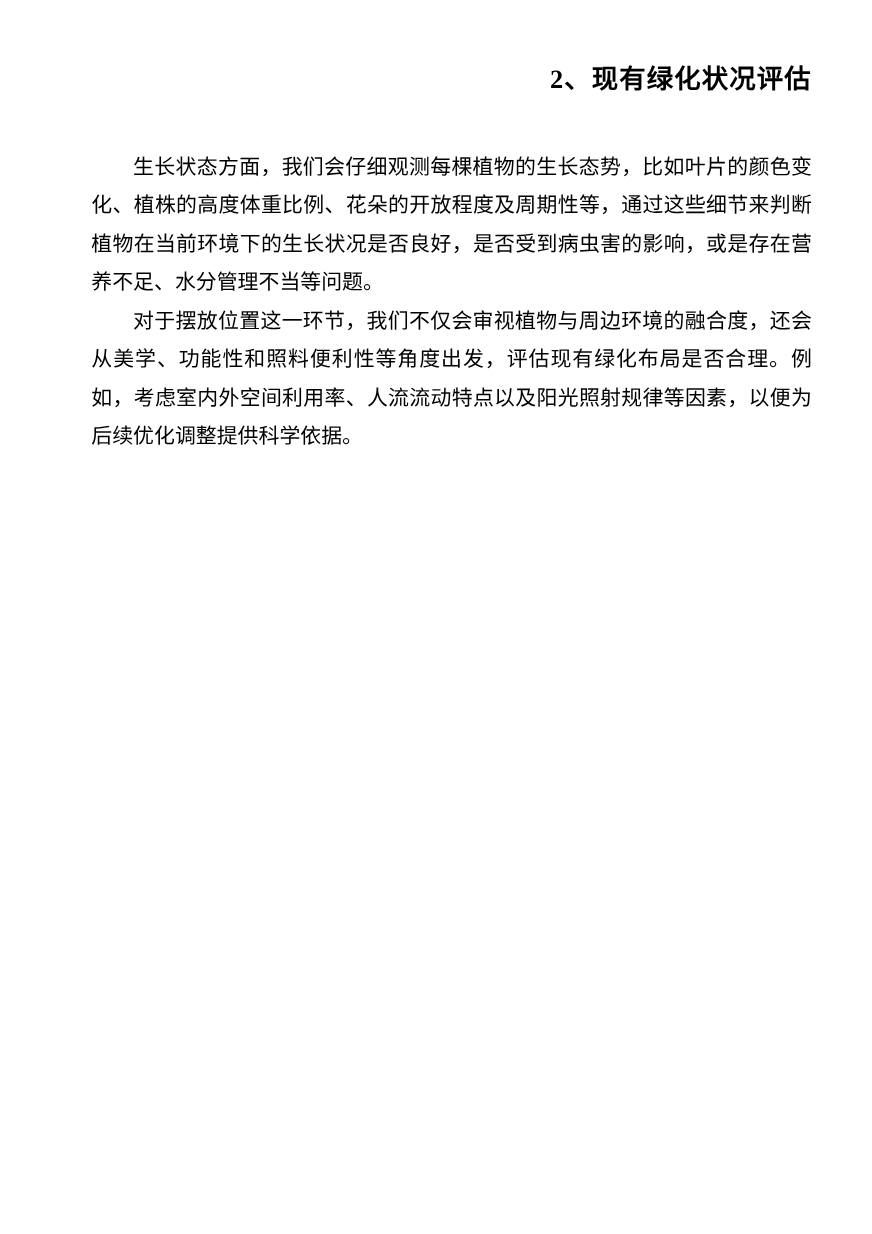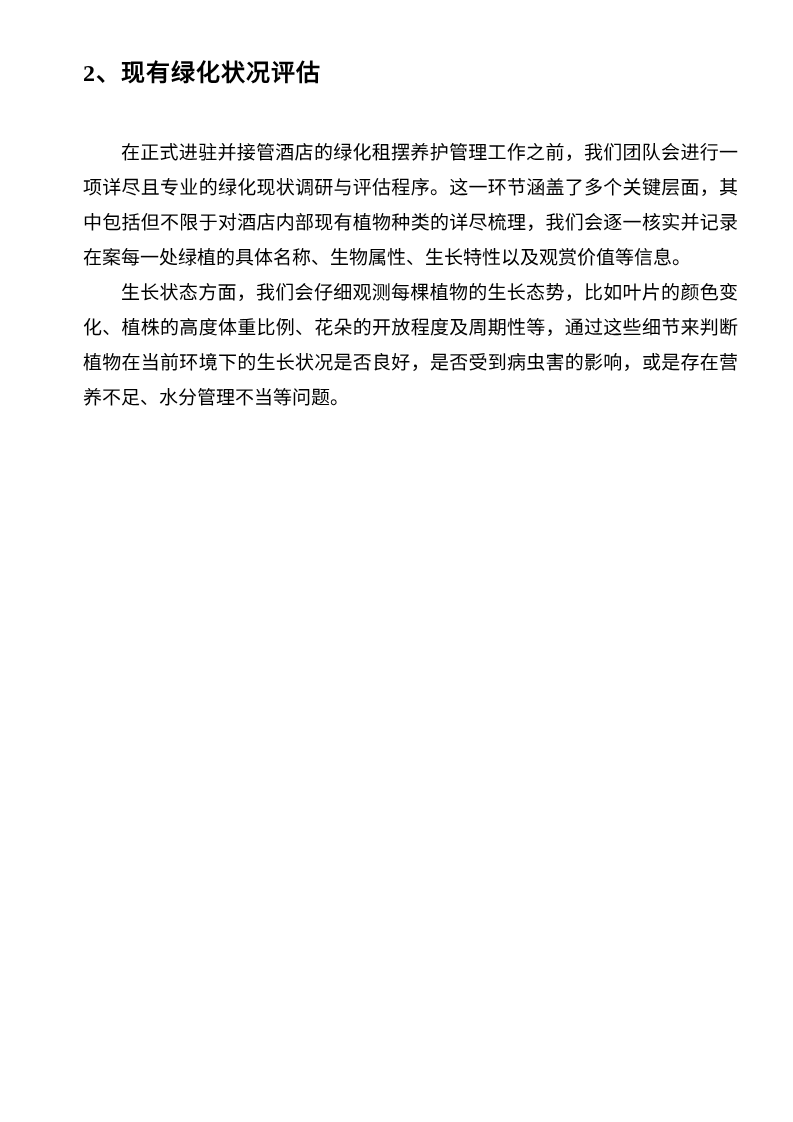--- a/index.html
+++ b/index.html
@@ -18,21 +18,21 @@
     overflow: hidden;
     font-family: "Liberation Serif", "DejaVu Serif", serif;
     color: #000000;
   }
   .doc-title {
     margin: 0;
     padding: 0;
     font-size: 24px;
     line-height: 32px;
     font-weight: bold;
-    text-align: left;
+    text-align: right;
     color: #000000;
     letter-spacing: 1px;
   }
   .doc-body {
     margin-top: 46px;
   }
   .doc-body p {
     margin: 0;
     padding: 0;
     font-size: 19px;
@@ -42,16 +42,16 @@
     text-indent: 2em;
     color: #000000;
   }
 </style>
 </head>
 <body>
 
 <div class="page">
   <h1 class="doc-title">2、现有绿化状况评估</h1>
   <div class="doc-body">
-    <p>在正式进驻并接管酒店的绿化租摆养护管理工作之前，我们团队会进行一项详尽且专业的绿化现状调研与评估程序。这一环节涵盖了多个关键层面，其中包括但不限于对酒店内部现有植物种类的详尽梳理，我们会逐一核实并记录在案每一处绿植的具体名称、生物属性、生长特性以及观赏价值等信息。</p>
     <p>生长状态方面，我们会仔细观测每棵植物的生长态势，比如叶片的颜色变化、植株的高度体重比例、花朵的开放程度及周期性等，通过这些细节来判断植物在当前环境下的生长状况是否良好，是否受到病虫害的影响，或是存在营养不足、水分管理不当等问题。</p>
+    <p>对于摆放位置这一环节，我们不仅会审视植物与周边环境的融合度，还会从美学、功能性和照料便利性等角度出发，评估现有绿化布局是否合理。例如，考虑室内外空间利用率、人流流动特点以及阳光照射规律等因素，以便为后续优化调整提供科学依据。</p>
   </div>
 </div>
 
 </body></html>

